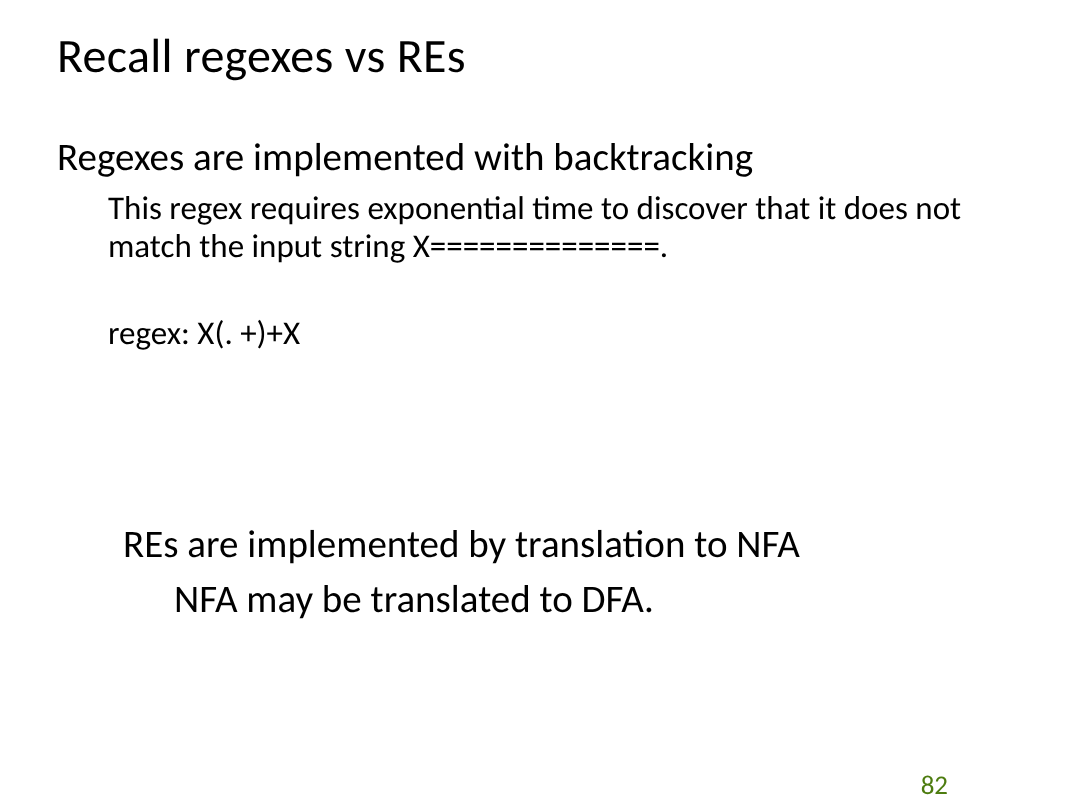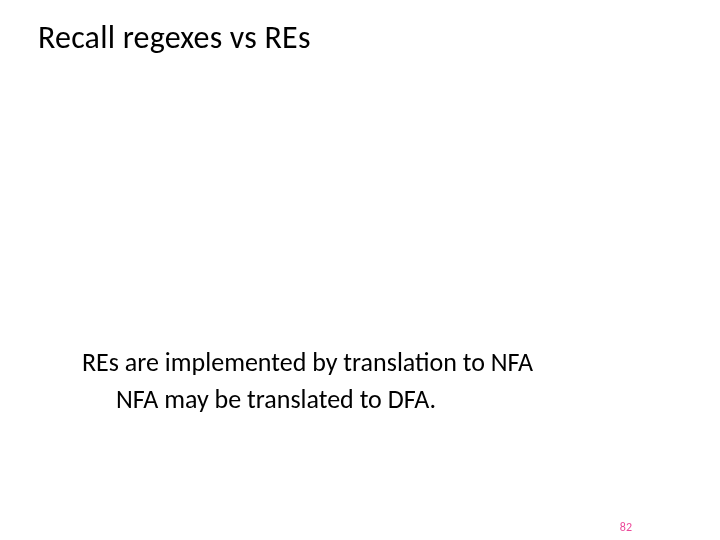--- a/index.html
+++ b/index.html
@@ -64,32 +64,37 @@
     font-weight: 400;
     line-height: 1.2;
     margin-left: 34px;
     margin-top: 6px;
     width: 630px;
   }
   .page-number {
     position: absolute;
     right: 8px;
     bottom: 6px;
-    font-size: 12px;
+    font-size: 18px;
     font-family: "Calibri", Arial, sans-serif;
-    color: #ec4899;
+    color: #4d7c0f;
   }
 </style>
 </head>
 <body>
 
 <div class="slide">
 
   <div class="title">Recall regexes vs REs</div>
 
+  <div class="section1">
+    <div class="section-heading">Regexes are implemented with backtracking</div>
+    <div class="body-text">This regex requires exponential time to discover that it does not match the input string X==============.</div>
+    <div class="regex-line">regex: X(. +)+X</div>
+  </div>
 
   <div class="section2">
     <div class="section-heading">REs are implemented by translation to NFA</div>
     <div class="body-text2">NFA may be translated to DFA.</div>
   </div>
 
   <div class="page-number">82</div>
 
 </div>
 

